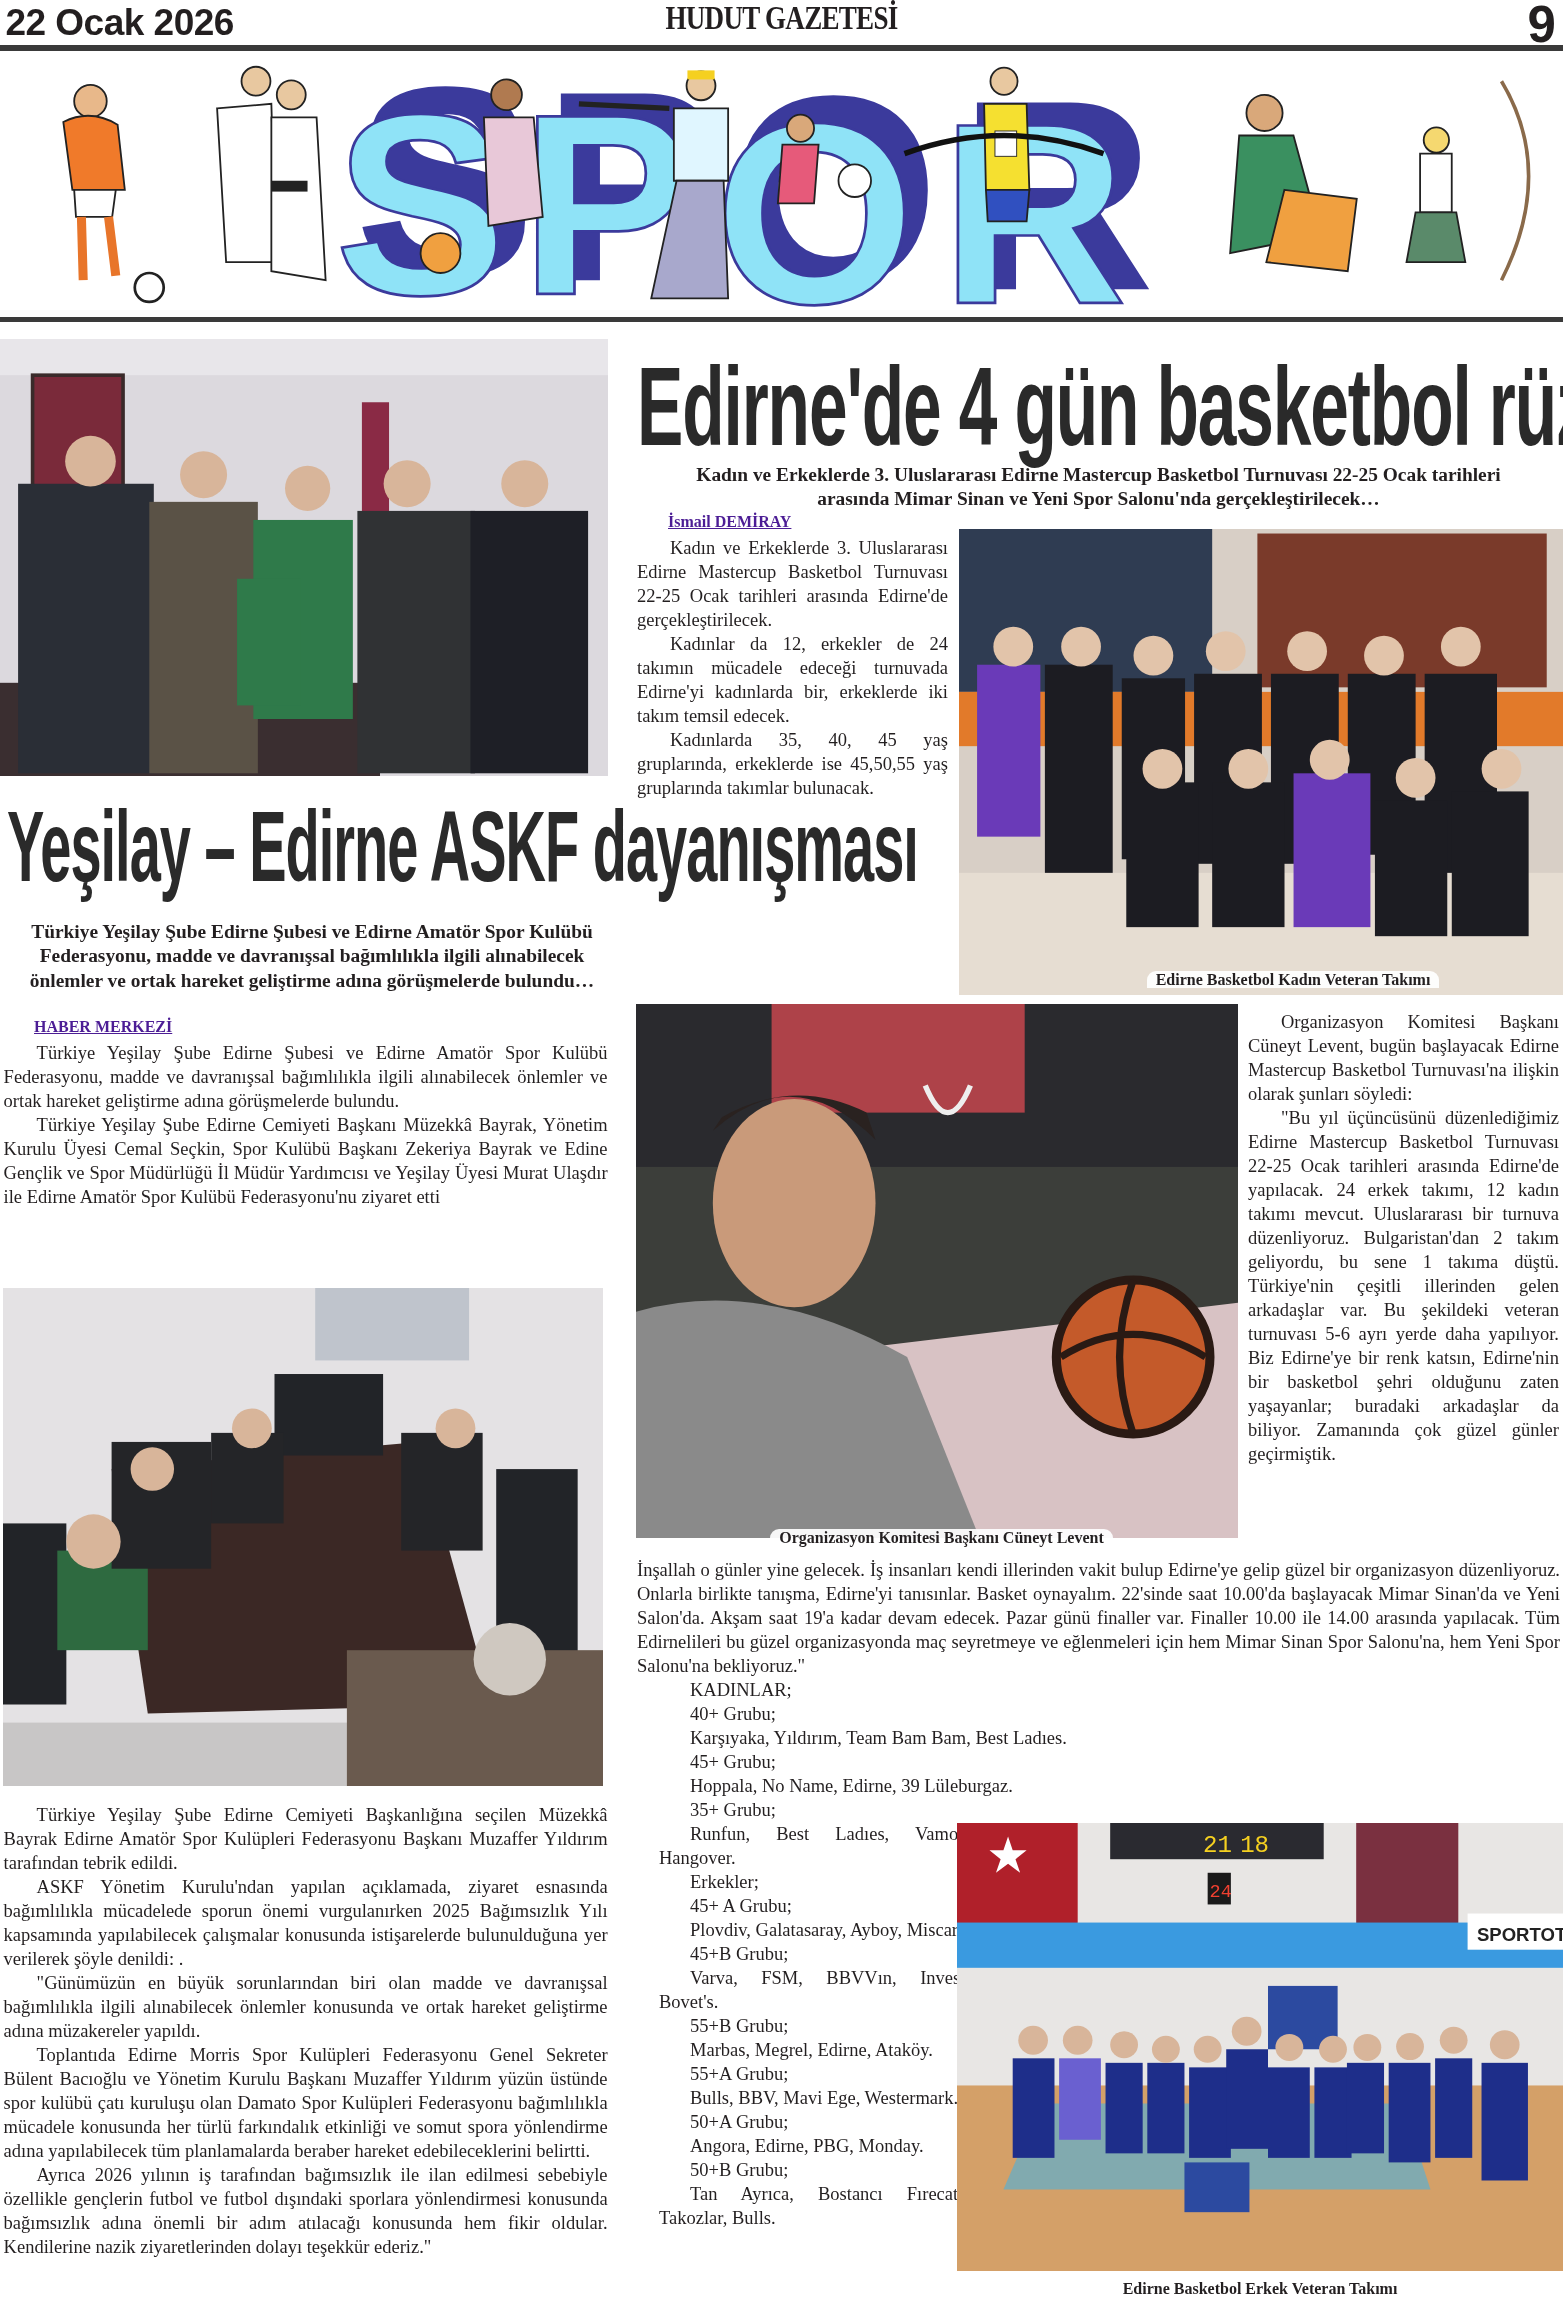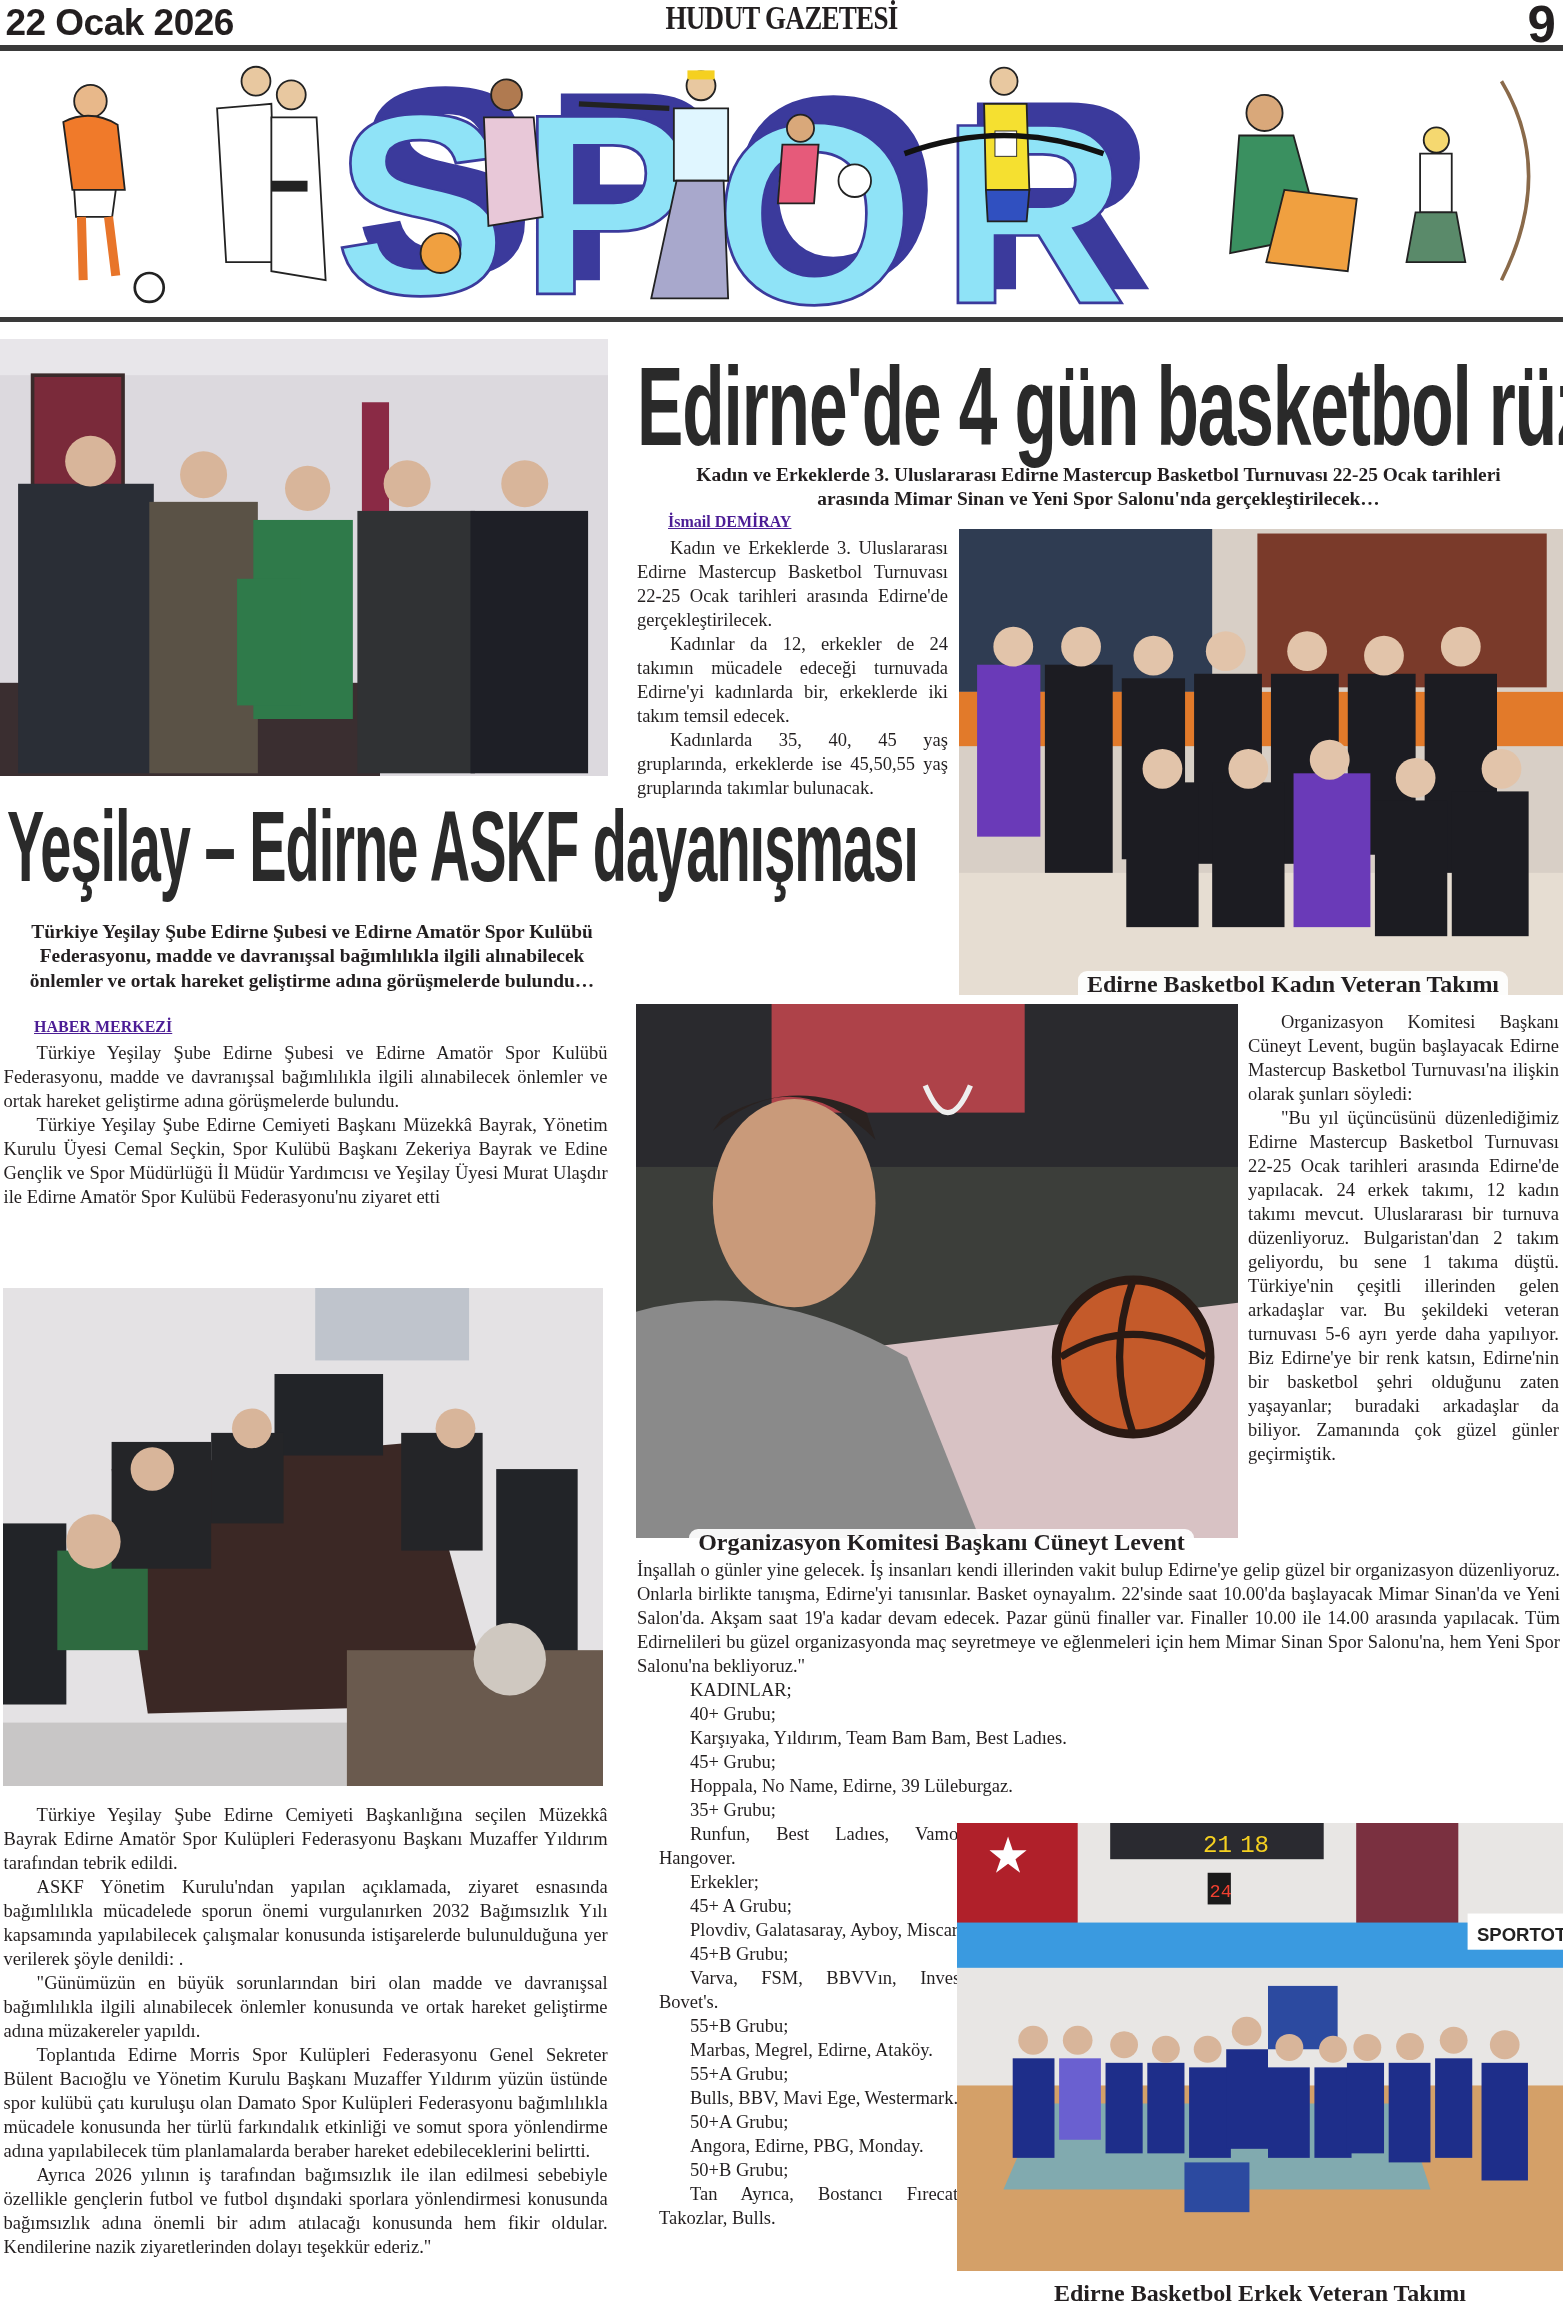--- a/index.html
+++ b/index.html
@@ -26,21 +26,21 @@
   .h-right { left: 637px; top: 342px; font-size: 112px; transform: scaleX(0.62); }
 
   .deck { font-family: "Liberation Serif", serif; font-weight: bold; font-size: 19.4px; line-height: 24.4px; text-align: center; color: #231f20; }
   .byline { font-family: "Liberation Serif", serif; font-weight: bold; font-size: 16px; text-decoration: underline; color: #4c1d95; }
 
   .body-text { font-family: "Liberation Serif", serif; font-size: 18.5px; line-height: 24px; text-align: justify; color: #231f20; }
   .body-text p { margin: 0; text-indent: 33px; }
   .body-text p.noind { text-indent: 0; }
   .list p { margin: 0; text-indent: 31px; text-align: justify; }
 
-  .caption { font-family: "Liberation Serif", serif; font-weight: bold; font-size: 24px; color: #231f20; text-align: center; white-space: nowrap; }
+  .caption { font-family: "Liberation Serif", serif; font-weight: bold; font-size: 16px; color: #231f20; text-align: center; white-space: nowrap; }
   .cap-bg { background: rgba(255,255,255,0.92); border-radius: 9px 9px 0 0; padding: 0 9px; }
 </style>
 </head>
 <body>
 
 <div class="abs mast-date">22 Ocak 2026</div>
 <div class="abs mast-title">HUDUT GAZETESİ</div>
 <div class="abs mast-page">9</div>
 <div class="abs mast-rule"></div>
 
@@ -180,21 +180,21 @@
         <circle cx="165" cy="200" r="24"></circle>
         <circle cx="275" cy="155" r="22"></circle>
         <circle cx="500" cy="155" r="22"></circle>
         <circle cx="560" cy="410" r="40" fill="#cfc8c0"></circle>
       </g>
   </svg>
 </div>
 
 <div class="abs body-text" style="left:3.6px; top:1803px; width:604px;">
   <p>Türkiye Yeşilay  Şube Edirne Cemiyeti Başkanlığına seçilen Müzekkâ Bayrak  Edirne Amatör Spor Kulüpleri Federasyonu Başkanı Muzaffer Yıldırım tarafından tebrik edildi.</p>
-  <p>ASKF Yönetim Kurulu'ndan yapılan açıklamada, ziyaret esnasında bağımlılıkla mücadelede sporun önemi vurgulanırken 2032 Bağımsızlık Yılı kapsamında yapılabilecek çalışmalar konusunda istişarelerde bulunulduğuna yer verilerek şöyle denildi: .</p>
+  <p>ASKF Yönetim Kurulu'ndan yapılan açıklamada, ziyaret esnasında bağımlılıkla mücadelede sporun önemi vurgulanırken 2025 Bağımsızlık Yılı kapsamında yapılabilecek çalışmalar konusunda istişarelerde bulunulduğuna yer verilerek şöyle denildi: .</p>
   <p>"Günümüzün en büyük sorunlarından biri olan madde ve davranışsal bağımlılıkla ilgili alınabilecek önlemler konusunda ve ortak hareket geliştirme adına müzakereler yapıldı.</p>
   <p>Toplantıda Edirne Morris Spor Kulüpleri Federasyonu Genel Sekreter Bülent Bacıoğlu ve Yönetim Kurulu Başkanı Muzaffer Yıldırım yüzün üstünde spor kulübü çatı kuruluşu olan Damato Spor Kulüpleri Federasyonu bağımlılıkla mücadele konusunda her türlü farkındalık etkinliği ve somut spora yönlendirme adına yapılabilecek tüm planlamalarda beraber hareket edebileceklerini belirtti.</p>
   <p>Ayrıca 2026 yılının iş tarafından bağımsızlık ile ilan edilmesi sebebiyle özellikle gençlerin futbol ve futbol dışındaki sporlara yönlendirmesi konusunda bağımsızlık adına önemli bir adım atılacağı konusunda hem fikir oldular. Kendilerine nazik ziyaretlerinden dolayı teşekkür ederiz."</p>
 </div>
 
 <div class="abs headline h-right">Edirne'de 4 gün basketbol rüzgarı</div>
 <div class="abs deck" style="left:660px; top:463px; width:877px;">Kadın ve Erkeklerde 3. Uluslararası Edirne Mastercup Basketbol Turnuvası 22-25 Ocak tarihleri arasında Mimar Sinan ve Yeni Spor Salonu'nda  gerçekleştirilecek…</div>
 <div class="abs byline" style="left:668px; top:513px;">İsmail DEMİRAY</div>
 
 <div class="abs body-text" style="left:637px; top:536px; width:311px;">

